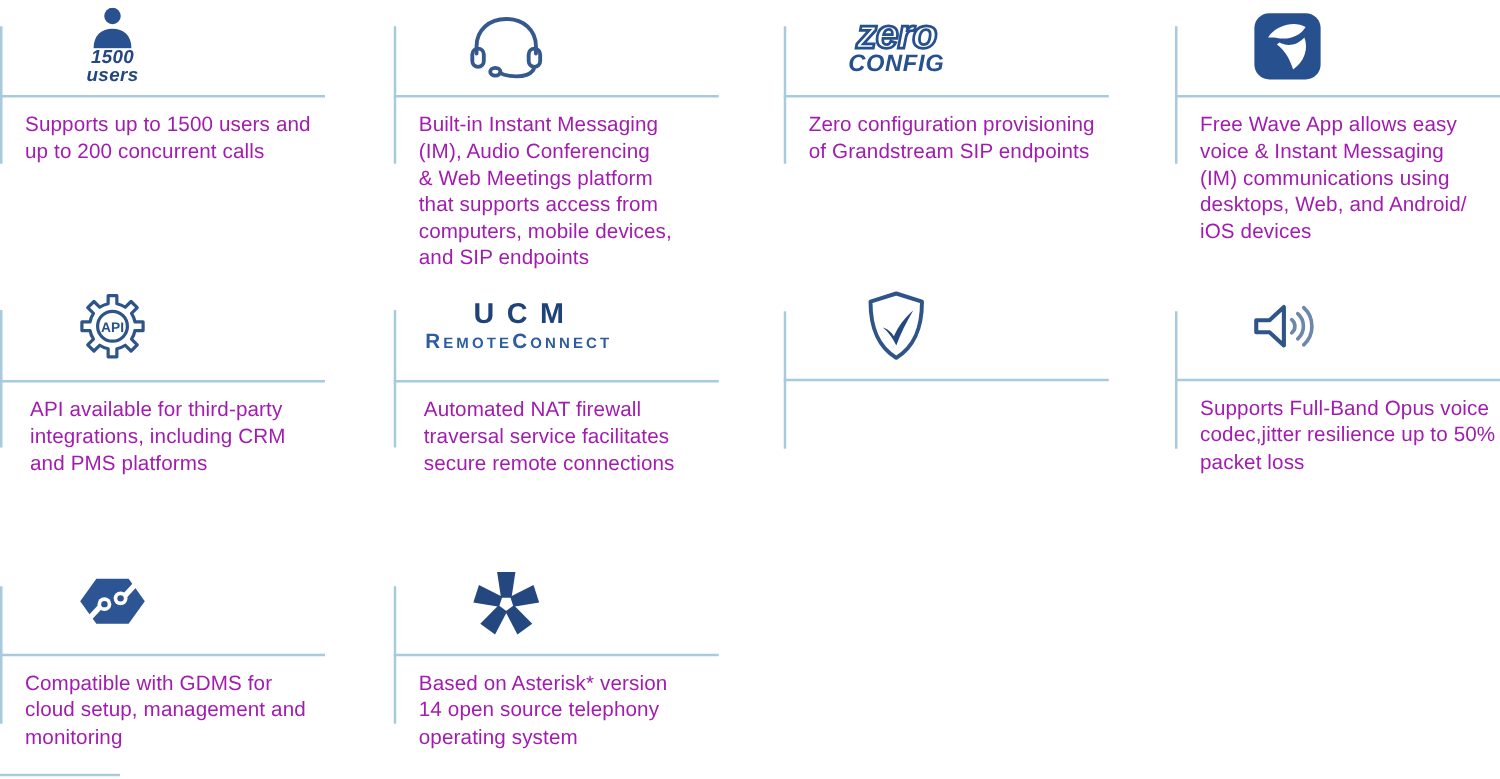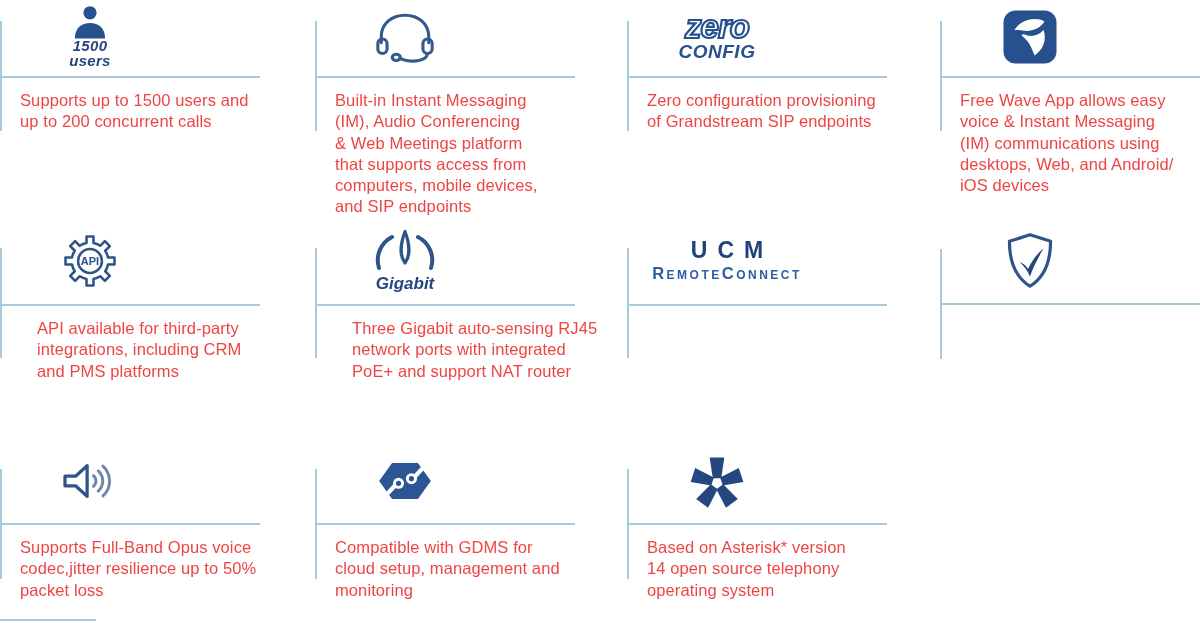--- a/index.html
+++ b/index.html
@@ -20,25 +20,25 @@
   .r3 .rule-h{top:83px}  .r3 .rule-v{top:29px}
   .icon-zone{
     position:absolute;left:0;top:0;width:180px;
     display:flex;align-items:center;justify-content:center;
   }
   .r1 .icon-zone{height:74px}
   .r2 .icon-zone{height:82px}
   .r3 .icon-zone{height:81px}
   .icon-stack{display:flex;flex-direction:column;align-items:center;}
   .desc{
-    margin:0;white-space:pre-line;color:#ef4444;font-size:16.5px;line-height:1.29;
+    margin:0;white-space:pre-line;color:#a21caf;font-size:16.5px;line-height:1.29;
     letter-spacing:.1px;
   }
   .r1 .desc{position:absolute;left:20px;top:90px;}
-  .r2 .desc{position:absolute;left:37px;top:98px;}
+  .r2 .desc{position:absolute;left:24px;top:98px;}
   .r3 .desc{position:absolute;left:20px;top:97px;}
   .cap-num{font-style:italic;font-weight:800;font-size:15px;line-height:.95;color:#24477f;letter-spacing:.3px;}
   .zero-word{
     font-style:italic;font-weight:800;font-size:33px;line-height:.9;color:#ffffff;
     -webkit-text-stroke:2.2px #26508e;letter-spacing:-1px;
   }
   .zero-config{font-style:italic;font-weight:800;font-size:19px;line-height:1.05;color:#26508e;letter-spacing:.5px;}
   .gigabit-cap{font-style:italic;font-weight:800;font-size:17px;color:#24477f;margin-top:2px;}
   .ucm-line1{font-size:23px;font-weight:600;color:#1f4278;letter-spacing:10px;text-indent:10px;line-height:1.1;text-align:left;}
   .ucm-line2{font-variant:small-caps;font-size:16.5px;font-weight:700;color:#2e5ca3;letter-spacing:2.5px;line-height:1.3;text-align:center;}
@@ -136,47 +136,33 @@
             <text x="0" y="4.6" text-anchor="middle" stroke="none" fill="#26508e" font-family="Liberation Sans, sans-serif" font-size="12" font-weight="bold">API</text>
           </g>
         </svg>
       </div>
       <p class="desc">API available for third-party
 integrations, including CRM
 and PMS platforms</p>
     </div>
 
 
-    <div class="cell r2">
-      <span class="rule-v"></span>
-      <span class="rule-h"></span>
-      <div class="icon-zone">
-        <div class="icon-stack">
-          <svg width="76" height="44" viewBox="0 0 76 44" fill="none" stroke="#2f5488" stroke-linecap="round">
-            <path d="M12 40 A26 26 0 0 1 25 9" stroke-width="4"></path>
-            <path d="M51 9 A26 26 0 0 1 64 40" stroke-width="4"></path>
-            <path d="M38 3.5 C33.5 15.5 32.5 28 38 35 C43.5 28 42.5 15.5 38 3.5 Z" stroke-width="3.2" stroke-linejoin="round"></path>
-          </svg>
-          <div class="gigabit-cap">Gigabit</div>
-        </div>
-      </div>
-      <p class="desc">Three Gigabit auto-sensing RJ45
-network ports with integrated
-PoE+ and support NAT router</p>
-    </div>
 
     <div class="cell r2">
       <span class="rule-v"></span>
       <span class="rule-h"></span>
       <div class="icon-zone" style="width:200px">
         <div class="icon-stack">
           <div class="ucm-line1">UCM</div>
           <div class="ucm-line2">RemoteConnect</div>
         </div>
       </div>
+      <p class="desc">Automated NAT firewall
+traversal service facilitates
+secure remote connections</p>
     </div>
 
     <div class="cell r3">
       <span class="rule-v"></span>
       <span class="rule-h"></span>
       <div class="icon-zone">
         <svg width="54" height="58" viewBox="0 0 56 62">
           <path d="M28 3 L50 10 C50 32 44 48 28 58 C12 48 6 32 6 10 Z" fill="none" stroke="#2f5488" stroke-width="3.4" stroke-linejoin="round"></path>
           <path d="M16.5 32 C20 32.8 24 36 26 39.5 C30 30.5 35 24 42.5 17.5 C36.5 28 31.5 37.5 28 47.5 C25.5 41.5 21 35.5 16.5 32 Z" fill="#24477f"></path>
         </svg>

